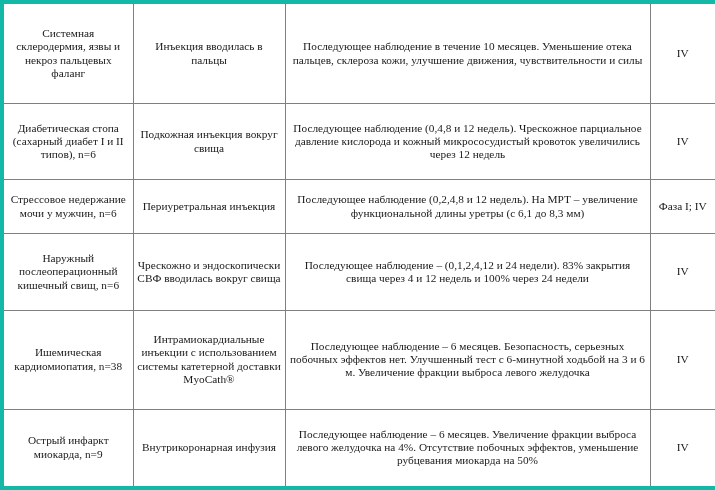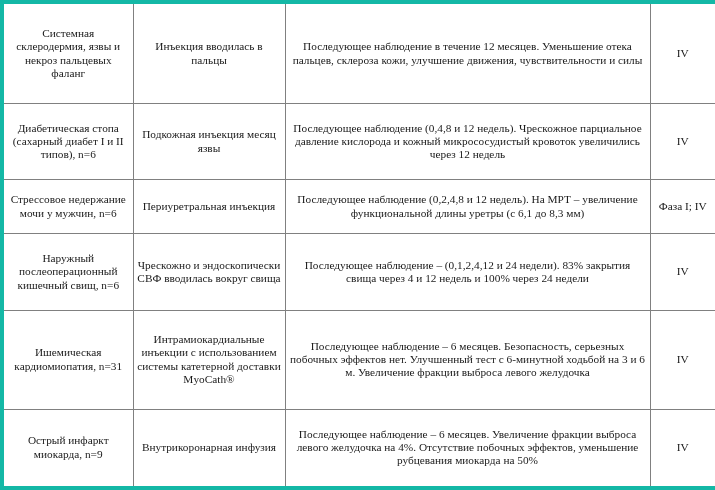--- a/index.html
+++ b/index.html
@@ -68,48 +68,48 @@
     <col class="c-condition">
     <col class="c-delivery">
     <col class="c-outcome">
     <col class="c-phase">
   </colgroup>
   <tbody>
 
     <tr>
       <td class="cell-condition">Системная склеродермия, язвы и некроз пальцевых фаланг</td>
       <td class="cell-delivery">Инъекция вводилась в пальцы</td>
-      <td class="cell-outcome">Последующее наблюдение в течение 12 месяцев. Уменьшение отека пальцев, склероза кожи, улучшение движения, чувствительности и силы</td>
+      <td class="cell-outcome">Последующее наблюдение в течение 10 месяцев. Уменьшение отека пальцев, склероза кожи, улучшение движения, чувствительности и силы</td>
       <td class="cell-phase">IV</td>
     </tr>
 
     <tr>
       <td class="cell-condition">Диабетическая стопа (сахарный диабет I и II типов), n=6</td>
-      <td class="cell-delivery">Подкожная инъекция месяц язвы</td>
+      <td class="cell-delivery">Подкожная инъекция вокруг свища</td>
       <td class="cell-outcome">Последующее наблюдение (0,4,8 и 12 недель). Чрескожное парциальное давление кислорода и кожный микрососудистый кровоток увеличились через 12 недель</td>
       <td class="cell-phase">IV</td>
     </tr>
 
     <tr>
       <td class="cell-condition">Стрессовое недержание мочи у мужчин, n=6</td>
       <td class="cell-delivery">Периуретральная инъекция</td>
       <td class="cell-outcome">Последующее наблюдение (0,2,4,8 и 12 недель). На МРТ – увеличение функциональной длины уретры (с 6,1 до 8,3 мм)</td>
       <td class="cell-phase">Фаза I; IV</td>
     </tr>
 
 
     <tr>
       <td class="cell-condition">Наружный послеоперационный кишечный свищ, n=6</td>
       <td class="cell-delivery">Чрескожно и эндоскопически СВФ вводилась вокруг свища</td>
       <td class="cell-outcome">Последующее наблюдение – (0,1,2,4,12 и 24 недели). 83% закрытия свища через 4 и 12 недель и 100% через 24 недели</td>
       <td class="cell-phase">IV</td>
     </tr>
 
     <tr>
-      <td class="cell-condition">Ишемическая кардиомиопатия, n=31</td>
+      <td class="cell-condition">Ишемическая кардиомиопатия, n=38</td>
       <td class="cell-delivery">Интрамиокардиальные инъекции с использованием системы катетерной доставки MyoCath®</td>
       <td class="cell-outcome">Последующее наблюдение – 6 месяцев. Безопасность, серьезных побочных эффектов нет. Улучшенный тест с 6-минутной ходьбой на 3 и 6 м. Увеличение фракции выброса левого желудочка</td>
       <td class="cell-phase">IV</td>
     </tr>
 
     <tr>
       <td class="cell-condition">Острый инфаркт миокарда, n=9</td>
       <td class="cell-delivery">Внутрикоронарная инфузия</td>
       <td class="cell-outcome">Последующее наблюдение – 6 месяцев. Увеличение фракции выброса левого желудочка на 4%. Отсутствие побочных эффектов, уменьшение рубцевания миокарда на 50%</td>
       <td class="cell-phase">IV</td>

